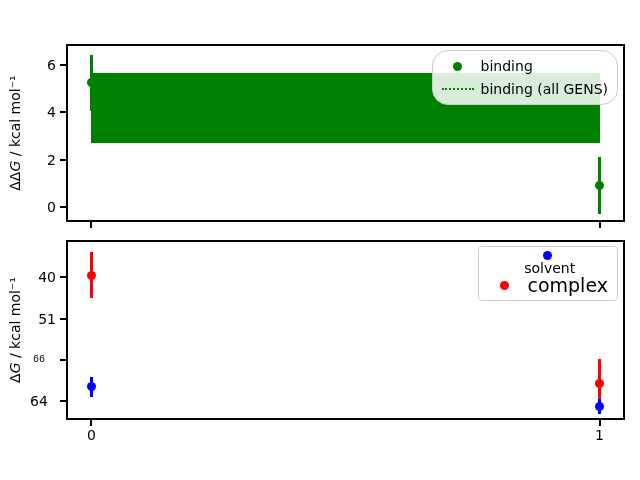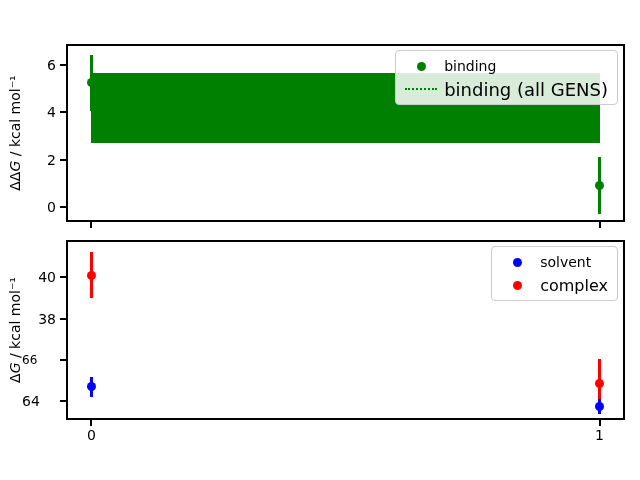--- a/index.html
+++ b/index.html
@@ -38,61 +38,61 @@
     <div style="position: absolute; left: 60px; top: 205.675px; width: 6px; height: 2px; background: rgb(0, 0, 0);"></div>
     <div style="position: absolute; left: 22px; top: 197.675px; width: 34px; height: 18px; line-height: 18px; text-align: right; font-size: 14px;">0</div>
     <div style="position: absolute; left: 60px; top: 158.523px; width: 6px; height: 2px; background: rgb(0, 0, 0);"></div>
     <div style="position: absolute; left: 22px; top: 150.523px; width: 34px; height: 18px; line-height: 18px; text-align: right; font-size: 14px;">2</div>
     <div style="position: absolute; left: 60px; top: 111.371px; width: 6px; height: 2px; background: rgb(0, 0, 0);"></div>
     <div style="position: absolute; left: 22px; top: 103.371px; width: 34px; height: 18px; line-height: 18px; text-align: right; font-size: 14px;">4</div>
     <div style="position: absolute; left: 60px; top: 64.2185px; width: 6px; height: 2px; background: rgb(0, 0, 0);"></div>
     <div style="position: absolute; left: 22px; top: 56.2185px; width: 34px; height: 18px; line-height: 18px; text-align: right; font-size: 14px;">6</div>
     <div style="position: absolute; left: 90.4091px; top: 222px; width: 2px; height: 6px; background: rgb(0, 0, 0);"></div>
     <div style="position: absolute; left: 598.591px; top: 222px; width: 2px; height: 6px; background: rgb(0, 0, 0);"></div>
-    <div style="position: absolute; left: auto; right: 22px; top: 50px; background: rgba(255, 255, 255, 0.85); border: 1px solid rgb(204, 204, 204); border-radius: 4px; padding: 4px 9px 4px 7px; display: flex; flex-direction: column; gap: 1px;">
+    <div style="position: absolute; left: auto; right: 22px; top: 50px; background: rgba(255, 255, 255, 0.85); border: 1px solid rgb(204, 204, 204); border-radius: 16px; padding: 4px 9px 4px 7px; display: flex; flex-direction: column; gap: 1px;">
       <div style="position: static; display: flex; align-items: center; height: 22px;">
         <div style="position: static; width: 36px; display: flex; justify-content: center; align-items: center;">
           <div style="position: static; width: 9px; height: 9px; border-radius: 50%; background: rgb(0, 128, 0);"></div>
         </div>
         <div style="position: static; font-size: 14px; padding-left: 5px;">binding</div>
       </div>
       <div style="position: static; display: flex; align-items: center; height: 22px;">
         <div style="position: static; width: 36px; display: flex; justify-content: center; align-items: center;">
           <div style="position: static; width: 32px; height: 0px; border-top: 2px dotted rgb(0, 128, 0);"></div>
         </div>
-        <div style="position: static; font-size: 18px; padding-left: 5px;">binding (all GENS)</div>
+        <div style="position: static; font-size: 14px; padding-left: 5px;">binding (all GENS)</div>
       </div>
     </div>
     <div style="position: absolute; left: 89.9091px; top: 252.414px; width: 3px; height: 45.5172px; background: rgb(255, 0, 0);"></div>
     <div style="position: absolute; left: 598.091px; top: 358.966px; width: 3px; height: 49.6552px; background: rgb(255, 0, 0);"></div>
     <div style="position: absolute; left: 89.9091px; top: 376.552px; width: 3px; height: 20.6897px; background: rgb(0, 0, 255);"></div>
     <div style="position: absolute; left: 598.091px; top: 399.31px; width: 3px; height: 14.4828px; background: rgb(0, 0, 255);"></div>
     <div style="position: absolute; left: 86.9091px; top: 270.672px; width: 9px; height: 9px; border-radius: 50%; background: rgb(255, 0, 0);"></div>
     <div style="position: absolute; left: 595.091px; top: 379.293px; width: 9px; height: 9px; border-radius: 50%; background: rgb(255, 0, 0);"></div>
     <div style="position: absolute; left: 86.9091px; top: 382.397px; width: 9px; height: 9px; border-radius: 50%; background: rgb(0, 0, 255);"></div>
     <div style="position: absolute; left: 595.091px; top: 402.052px; width: 9px; height: 9px; border-radius: 50%; background: rgb(0, 0, 255);"></div>
     <div style="position: absolute; left: 60px; top: 400.379px; width: 6px; height: 2px; background: rgb(0, 0, 0);"></div>
-    <div style="position: absolute; left: 22px; top: 392.379px; width: 34px; height: 18px; line-height: 18px; text-align: left; font-size: 14px;">64</div>
+    <div style="position: absolute; left: 22px; top: 392.379px; width: 34px; height: 18px; line-height: 18px; text-align: center; font-size: 14px;">64</div>
     <div style="position: absolute; left: 60px; top: 359px; width: 6px; height: 2px; background: rgb(0, 0, 0);"></div>
-    <div style="position: absolute; left: 22px; top: 351px; width: 34px; height: 18px; line-height: 18px; text-align: left; font-size: 12px;">66</div>
+    <div style="position: absolute; left: 22px; top: 351px; width: 34px; height: 18px; line-height: 18px; text-align: center; font-size: 10px; font-family: Liberation Mono, monospace;">66</div>
     <div style="position: absolute; left: 60px; top: 317.621px; width: 6px; height: 2px; background: rgb(0, 0, 0);"></div>
-    <div style="position: absolute; left: 22px; top: 309.621px; width: 34px; height: 18px; line-height: 18px; text-align: right; font-size: 14px;">38</div>
+    <div style="position: absolute; left: 22px; top: 309.621px; width: 34px; height: 18px; line-height: 18px; text-align: right; font-size: 14px;">51</div>
     <div style="position: absolute; left: 60px; top: 276.241px; width: 6px; height: 2px; background: rgb(0, 0, 0);"></div>
     <div style="position: absolute; left: 22px; top: 268.241px; width: 34px; height: 18px; line-height: 18px; text-align: right; font-size: 14px;">40</div>
     <div style="position: absolute; left: 90.4091px; top: 420px; width: 2px; height: 6px; background: rgb(0, 0, 0);"></div>
     <div style="position: absolute; left: 79.4091px; top: 427px; width: 24px; text-align: center; font-size: 14px;">0</div>
     <div style="position: absolute; left: 598.591px; top: 420px; width: 2px; height: 6px; background: rgb(0, 0, 0);"></div>
     <div style="position: absolute; left: 587.591px; top: 427px; width: 24px; text-align: center; font-size: 14px;">1</div>
     <div style="position: absolute; left: auto; right: 22px; top: 246px; background: rgba(255, 255, 255, 0.85); border: 1px solid rgb(204, 204, 204); border-radius: 4px; padding: 4px 9px 4px 7px; display: flex; flex-direction: column; gap: 1px;">
-      <div style="position: static; display: flex; align-items: center; height: 22px;">
+      <div style="position: static; display: flex; align-items: center; height: 22px; flex-direction: column;">
         <div style="position: static; width: 36px; display: flex; justify-content: center; align-items: center;">
           <div style="position: static; width: 9px; height: 9px; border-radius: 50%; background: rgb(0, 0, 255);"></div>
         </div>
         <div style="position: static; font-size: 14px; padding-left: 5px;">solvent</div>
       </div>
       <div style="position: static; display: flex; align-items: center; height: 22px;">
         <div style="position: static; width: 36px; display: flex; justify-content: center; align-items: center;">
           <div style="position: static; width: 9px; height: 9px; border-radius: 50%; background: rgb(255, 0, 0);"></div>
         </div>
-        <div style="position: static; font-size: 16px; padding-left: 5px;">complex</div>
+        <div style="position: static; font-size: 19px; padding-left: 5px;">complex</div>
       </div>
     </div>
   </div>
 
 </body></html>

